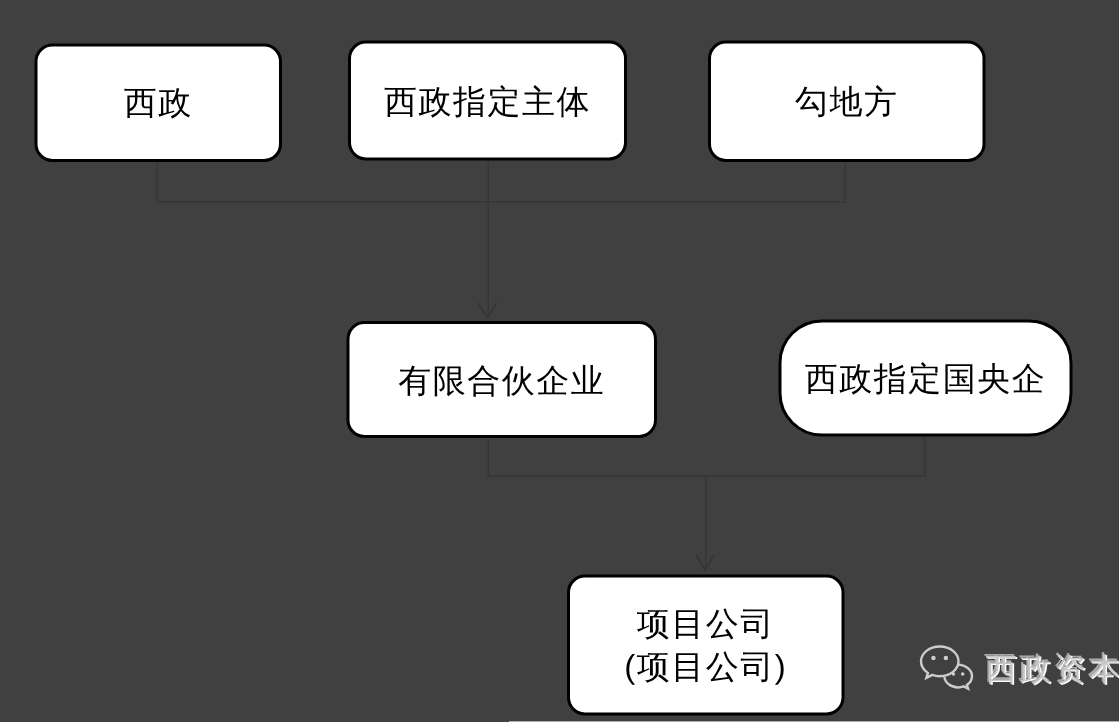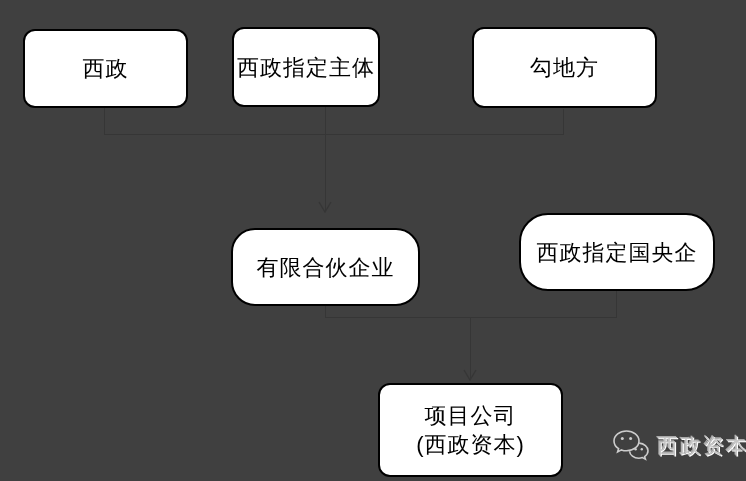--- a/index.html
+++ b/index.html
@@ -76,41 +76,41 @@
   <div class="line" style="left:470px; top:317px; width:1px;  height:61px;"></div>
   <svg class="arrowhead" style="left:463px; top:369px;" viewBox="0 0 14 12">
     <path d="M1,1 L7,11 L13,1" fill="none" stroke="#363636" stroke-width="1.4"></path>
   </svg>
 
   <div class="node" style="left:23px;  top:29px;  width:165px; height:79px;">
     <span>西政</span>
 
   </div>
 
-  <div class="node" style="left:232px; top:27px;  width:148px; height:80px;">
+  <div class="node" style="left:232px; top:27px;  width:186px; height:80px;">
     <span>西政指定主体</span>
   </div>
 
   <div class="node" style="left:472px; top:27px;  width:185px; height:81px;align-items:center;">
     <span>勾地方</span>
   </div>
 
-  <div class="node" style="left:231px; top:228px; width:189px; height:78px;border-radius:24px;">
+  <div class="node" style="left:231px; top:214px; width:207px; height:78px;">
     <span>有限合伙企业</span>
 
   </div>
 
   <div class="node" style="left:519px; top:213px; width:196px; height:78px;border-radius:29px;">
     <span>西政指定国央企</span>
 
   </div>
 
   <div class="node" style="left:378px; top:383px; width:185px; height:94px;">
     <span>项目公司</span>
-    <span class="sub">(西政资本)</span>
+    <span class="sub">(项目公司)</span>
   </div>
 
   <div id="watermark">
     <svg width="38" height="34" viewBox="0 0 38 34">
       <g fill="none" stroke="#cccccc" stroke-width="1.6">
         <path d="M14.5,2 C7.6,2 2,6.4 2,11.9 C2,15 3.8,17.8 6.6,19.6 L5.6,22.9 L9.5,20.9 C11,21.5 12.7,21.8 14.5,21.8 C21.4,21.8 27,17.4 27,11.9 C27,6.4 21.4,2 14.5,2 Z"></path>
         <path d="M27.2,14.1 C32.1,14.5 36,17.8 36,21.8 C36,24.1 34.7,26.2 32.6,27.6 L33.4,30.1 L30.4,28.6 C29.3,29 28.1,29.3 26.8,29.3 C21.9,29.3 17.8,26.1 17.6,22.2"></path>
       </g>
       <g fill="#cccccc">
         <circle cx="10.3" cy="9.6" r="1.5"></circle>

